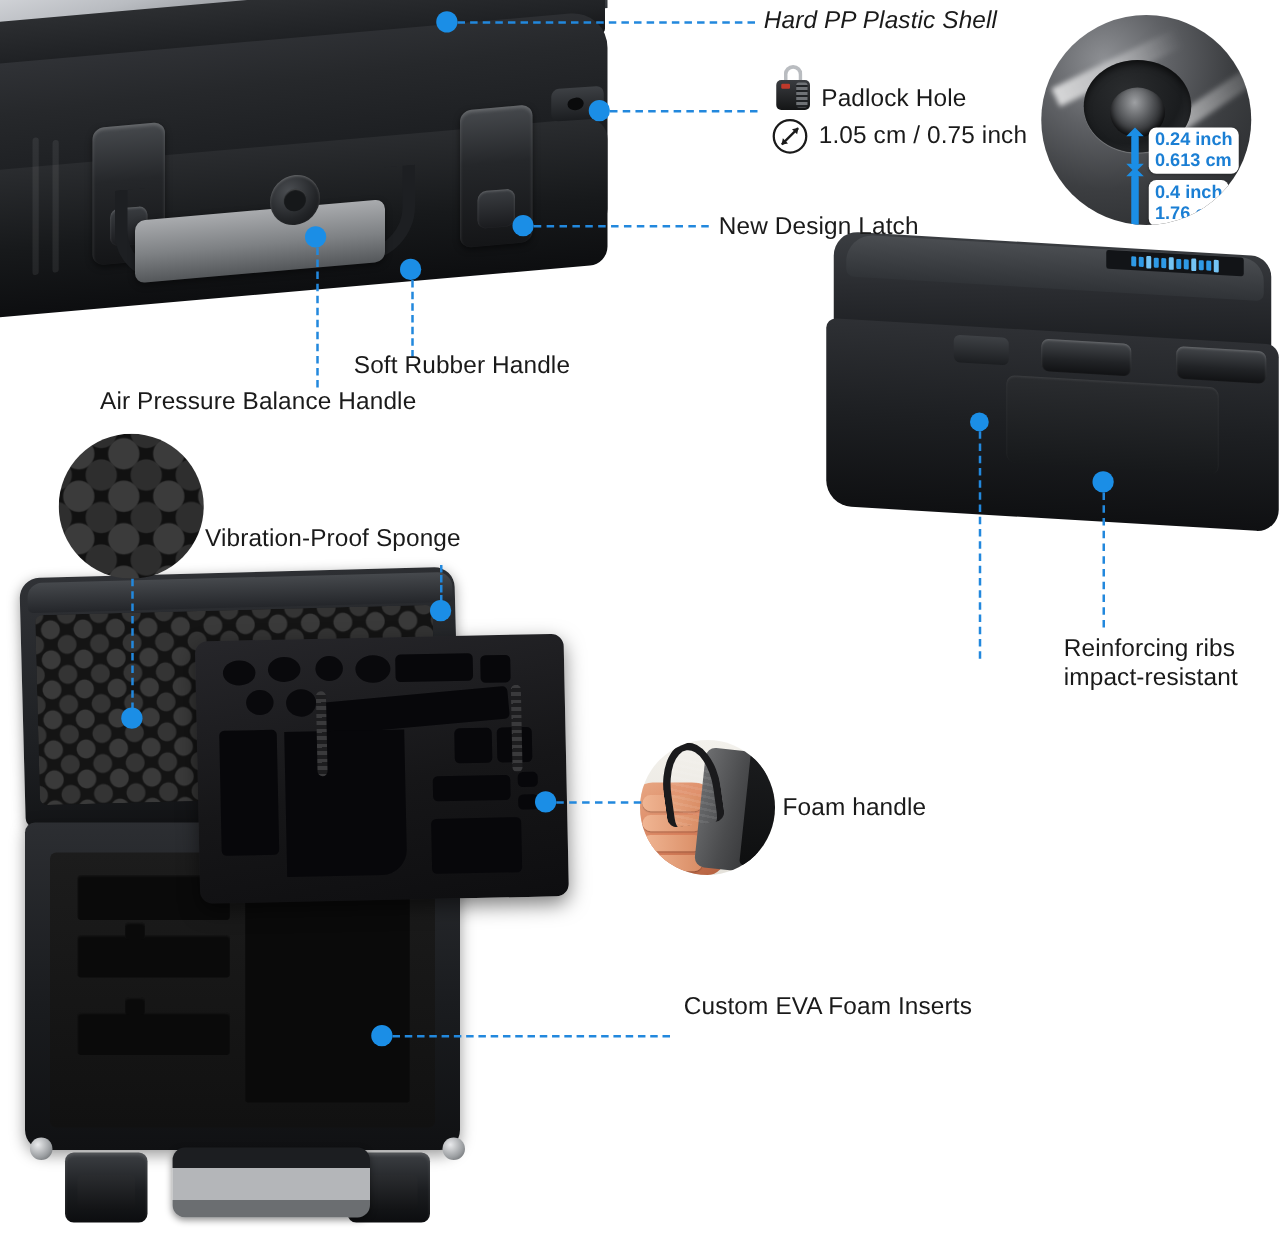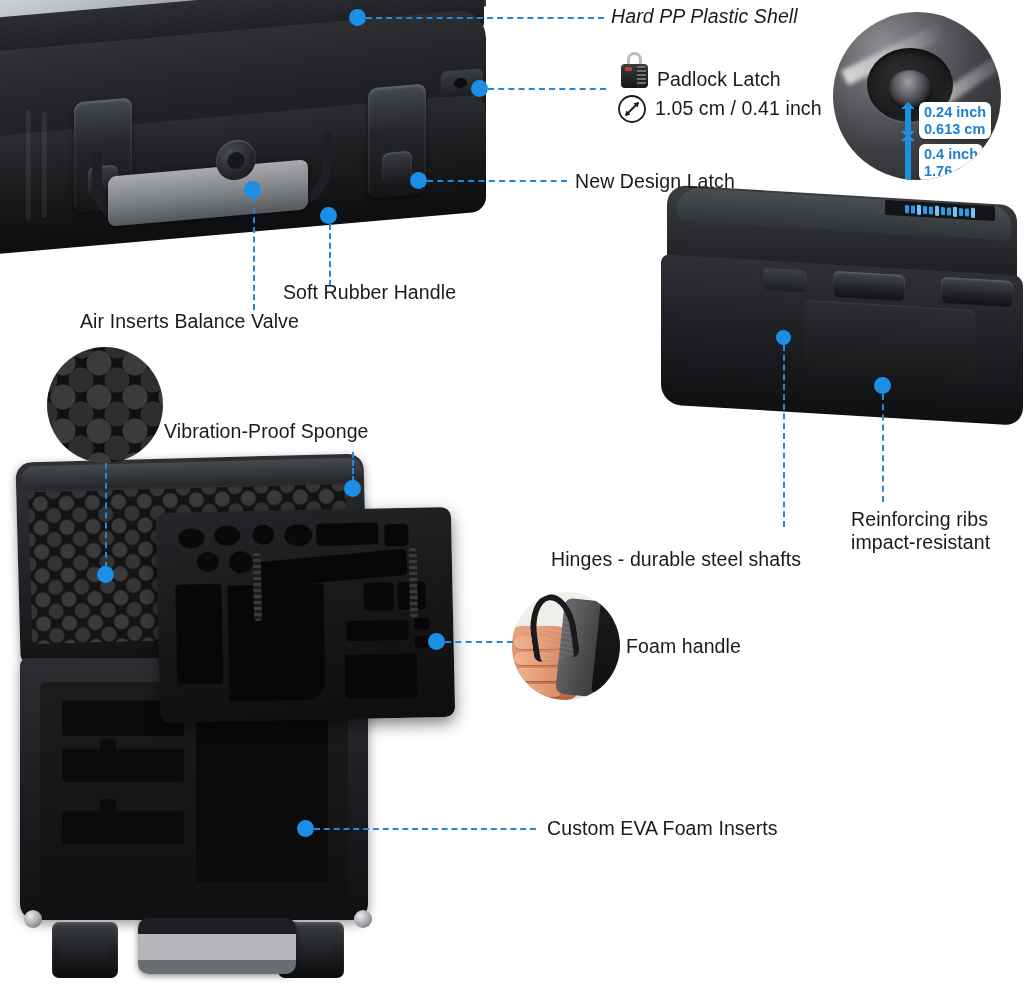--- a/index.html
+++ b/index.html
@@ -472,61 +472,60 @@
   <div class="dot" style="left:471px; top:80px;"></div>
   <div class="hline" style="left:488px; top:88px; width:118px;"></div>
 
   <div class="padlock-icon">
     <div class="pl-shackle"></div>
     <div class="pl-body">
       <div class="pl-red"></div>
       <div class="pl-dial"></div>
     </div>
   </div>
-  <div class="label" style="left:657px; top:68px;">Padlock Latch</div>
+  <div class="label" style="left:657px; top:68px;">Padlock Hole</div>
 
   <div class="diam-icon">
     <svg width="30" height="30" viewBox="0 0 30 30">
       <circle cx="15" cy="15" r="13" fill="none" stroke="#1a1a1a" stroke-width="1.8"></circle>
       <line x1="8.5" y1="21.5" x2="21.5" y2="8.5" stroke="#1a1a1a" stroke-width="1.8"></line>
       <polygon points="21.8,8.2 16.6,9.3 20.7,13.4" fill="#1a1a1a"></polygon>
       <polygon points="8.2,21.8 13.4,20.7 9.3,16.6" fill="#1a1a1a"></polygon>
     </svg>
   </div>
-  <div class="label" style="left:655px; top:97px;">1.05 cm / 0.41 inch</div>
+  <div class="label" style="left:655px; top:97px;">1.05 cm / 0.75 inch</div>
 
   <div class="dot" style="left:410px; top:172px;"></div>
   <div class="hline" style="left:427px; top:180px; width:140px;"></div>
   <div class="label" style="left:575px; top:170px;">New Design Latch</div>
 
   <div class="dot" style="left:320px; top:207px;"></div>
   <div class="vline" style="left:329px; top:224px; height:62px;"></div>
   <div class="label" style="left:283px; top:281px;">Soft Rubber Handle</div>
 
   <div class="dot" style="left:244px; top:181px;"></div>
   <div class="vline" style="left:253px; top:198px; height:112px;"></div>
-  <div class="label" style="left:80px; top:310px;">Air Inserts Balance Valve</div>
+  <div class="label" style="left:80px; top:310px;">Air Pressure Balance Handle</div>
 
   <div class="label" style="left:164px; top:384px;margin-top:36px;">Vibration-Proof Sponge</div>
   <div class="vline" style="left:105px; top:463px; height:105px;"></div>
   <div class="dot" style="left:97px; top:566px;"></div>
 
   <div class="vline" style="left:352px; top:452px; height:30px;"></div>
   <div class="dot" style="left:344px; top:480px;"></div>
 
   <div class="dot small" style="left:776px; top:330px;"></div>
   <div class="vline" style="left:783px; top:345px; height:182px;"></div>
-  <div class="label" style="left:551px; top:548px;">Hinges - durable steel shafts</div>
 
   <div class="dot" style="left:874px; top:377px;"></div>
   <div class="vline" style="left:882px; top:394px; height:108px;"></div>
   <div class="label two" style="left:851px; top:508px;">Reinforcing ribs
 impact-resistant</div>
 
   <div class="dot" style="left:428px; top:633px;"></div>
   <div class="hline" style="left:445px; top:641px; width:68px;"></div>
   <div class="label" style="left:626px; top:635px;">Foam handle</div>
 
   <div class="dot" style="left:297px; top:820px;"></div>
   <div class="hline" style="left:314px; top:828px; width:222px;"></div>
-  <div class="label" style="left:547px; top:817px;">Custom EVA Foam Inserts</div>
+  <div class="label" style="left:547px; top:794px;">Custom EVA Foam Inserts</div>
 
 </div>
 
 </body></html>

